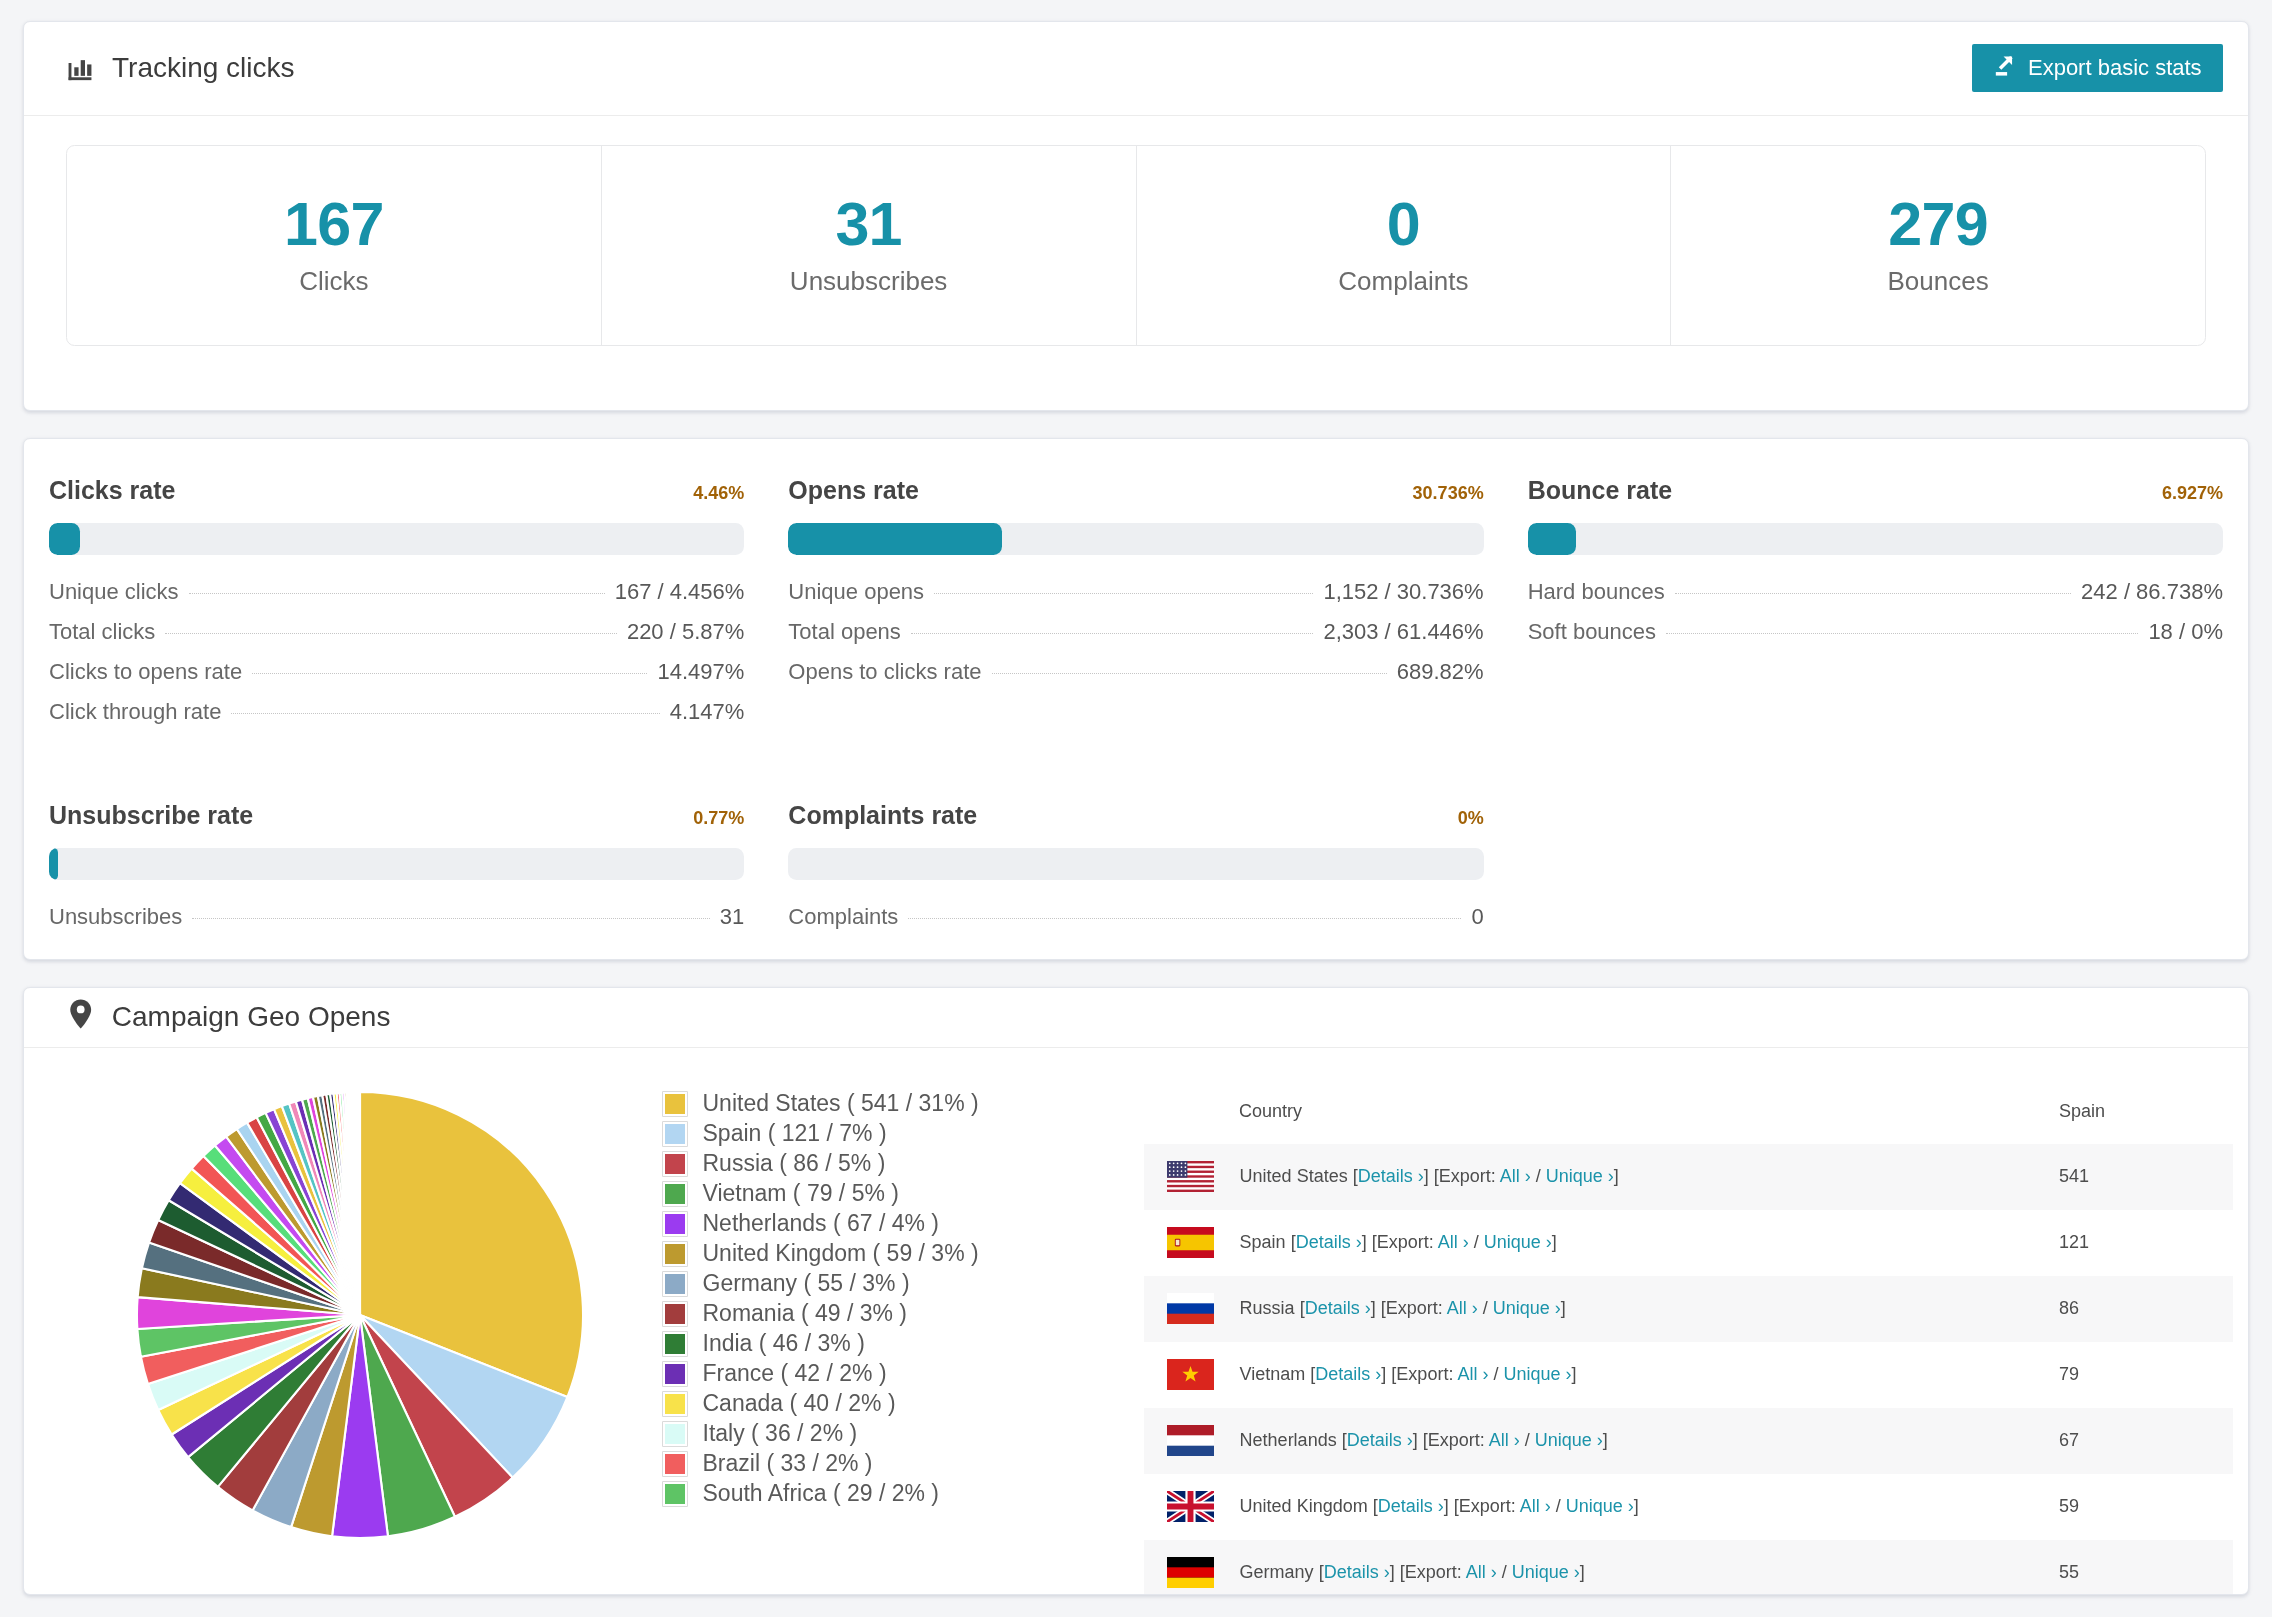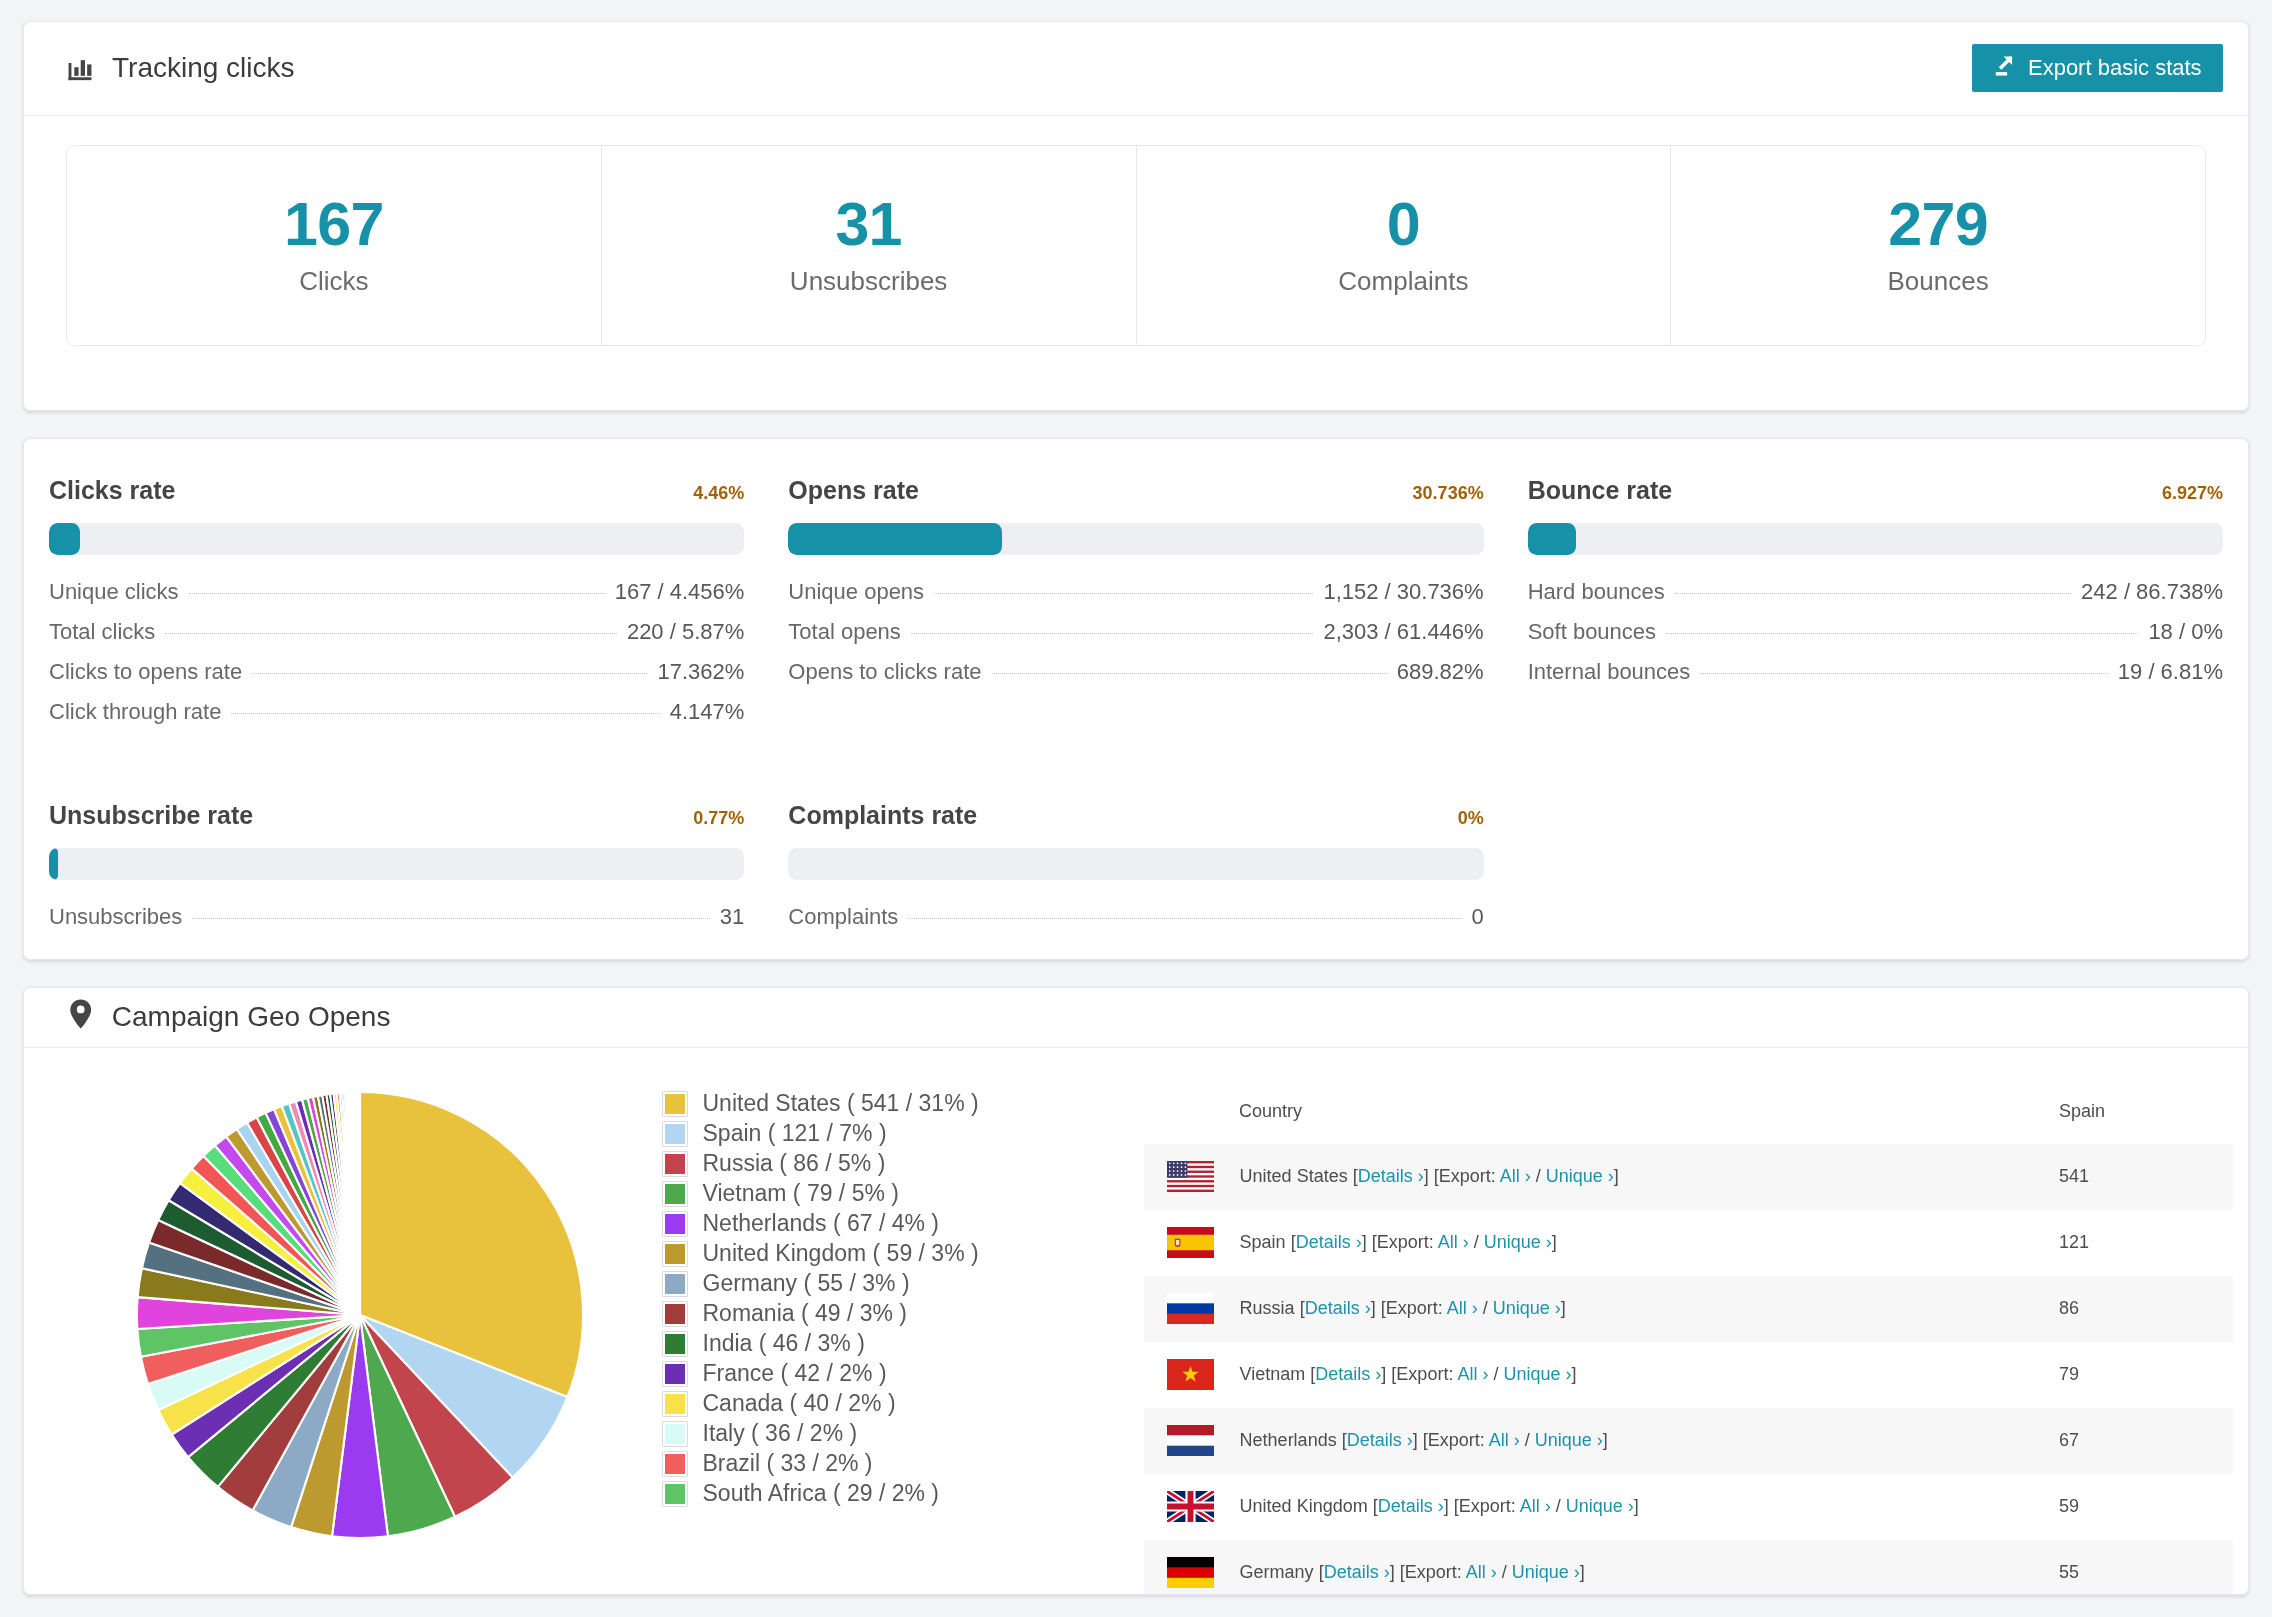--- a/index.html
+++ b/index.html
@@ -148,21 +148,21 @@
                 <span class="r-val">167 / 4.456%</span>
               </div>
               <div class="r-row">
                 <span class="r-label">Total clicks</span>
                 <span class="r-dots"></span>
                 <span class="r-val">220 / 5.87%</span>
               </div>
               <div class="r-row">
                 <span class="r-label">Clicks to opens rate</span>
                 <span class="r-dots"></span>
-                <span class="r-val">17.362%</span>
+                <span class="r-val">14.497%</span>
               </div>
               <div class="r-row">
                 <span class="r-label">Click through rate</span>
                 <span class="r-dots"></span>
                 <span class="r-val">4.147%</span>
               </div>
             </div>
           </div>
           <div class="rate-block">
             <div class="rate-head">
@@ -201,25 +201,20 @@
             <div class="rate-rows">
               <div class="r-row">
                 <span class="r-label">Hard bounces</span>
                 <span class="r-dots"></span>
                 <span class="r-val">242 / 86.738%</span>
               </div>
               <div class="r-row">
                 <span class="r-label">Soft bounces</span>
                 <span class="r-dots"></span>
                 <span class="r-val">18 / 0%</span>
-              </div>
-              <div class="r-row">
-                <span class="r-label">Internal bounces</span>
-                <span class="r-dots"></span>
-                <span class="r-val">19 / 6.81%</span>
               </div>
             </div>
           </div>
           <div class="rate-block">
             <div class="rate-head">
               <span class="rate-title">Unsubscribe rate</span>
               <span class="rate-value">0.77%</span>
             </div>
             <div class="bar">
               <div class="bar-fill" style="width: 0.77%; min-width: 8.5px;"></div>

